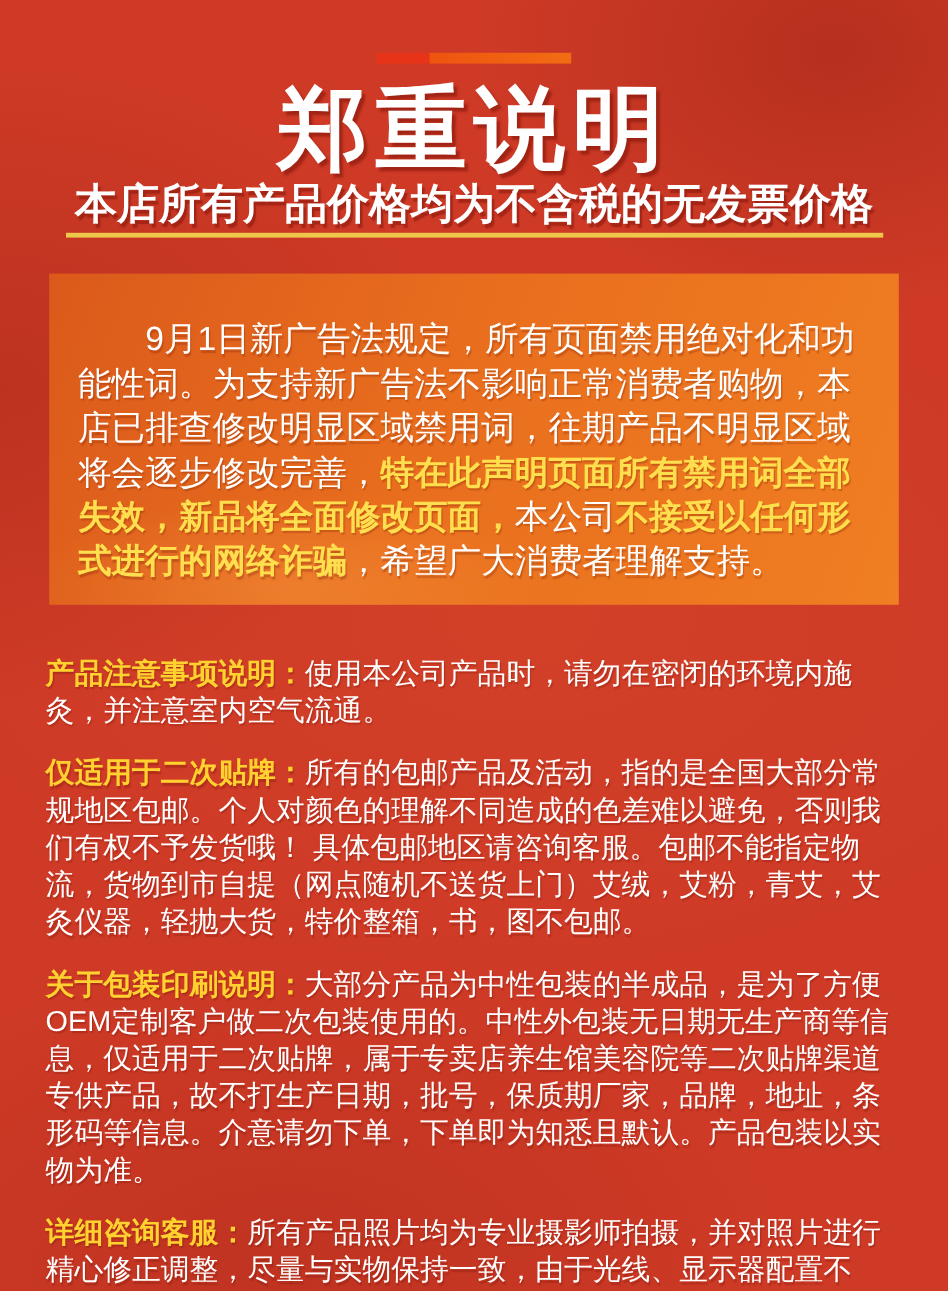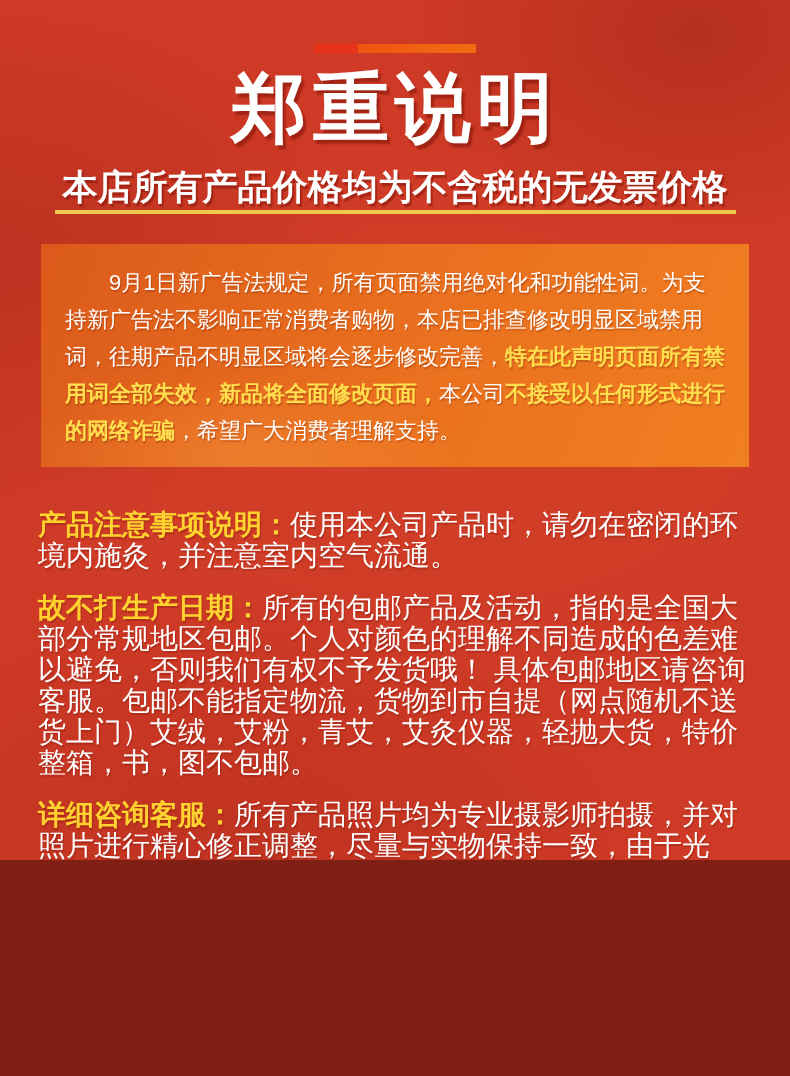--- a/index.html
+++ b/index.html
@@ -2,21 +2,21 @@
 <html><head>
 <meta charset="utf-8">
 <style>
   * { margin: 0; padding: 0; box-sizing: border-box; }
   html, body { background: #802015; }
   body { font-family: "Liberation Sans", "DejaVu Sans", sans-serif; }
 
   .page {
     position: relative;
     width: 790px;
-    height: 860px;
+    height: 1076px;
     margin: 0 auto;
     overflow: hidden;
     color: #ffffff;
     background:
       radial-gradient(ellipse 420px 300px at 88% 4%, rgba(120,20,8,0.28), transparent 70%),
       radial-gradient(ellipse 520px 380px at 0% 30%, rgba(125,22,10,0.22), transparent 70%),
       radial-gradient(ellipse 700px 420px at 55% 48%, rgba(255,120,60,0.10), transparent 70%),
       radial-gradient(ellipse 600px 400px at 30% 100%, rgba(130,24,10,0.20), transparent 70%),
       #ce3a26;
     padding: 44px 38px 0 38px;
@@ -42,21 +42,21 @@
     margin-top: 12px;
     text-align: center;
     font-size: 76px;
     line-height: 1.12;
     font-weight: bold;
     letter-spacing: 6px;
     color: #ffffff;
     text-shadow: 3px 4px 2px rgba(125,18,8,0.55);
   }
 
-  .headline { margin-top: 16px; text-align: center; }
+  .headline { text-align: center; }
   .headline-line {
     display: inline-block;
     font-size: 35px;
     font-weight: bold;
     color: #ffffff;
     text-shadow: 2px 3px 1px rgba(125,18,8,0.5);
     border-bottom: 4px solid #eec84b;
     padding: 0 8px 2px 8px;
     line-height: 1.2;
   }
@@ -66,34 +66,35 @@
   }
 
   .notice-box {
     margin: 30px 3px 0 3px;
     background:
       radial-gradient(ellipse 340px 120px at 28% 95%, rgba(255,170,80,0.30), transparent 65%),
       linear-gradient(112deg, #db5a1b 0%, #e96f1e 48%, #f07e22 100%);
     padding: 20px 24px 18px 24px;
   }
   .notice-text {
-    font-size: 22px;
+    font-size: 28px;
     line-height: 37px;
     text-indent: 2em;
     color: #ffffff;
     text-shadow: 1px 2px 1px rgba(120,30,5,0.30);
+    margin-top: 16px;
   }
   .notice-text .seg.yb {
     color: #ffdf4d;
     font-weight: bold;
   }
 
   .sections { margin-top: 42px; }
   .para {
-    font-size: 28px;
+    font-size: 24px;
     line-height: 31px;
     color: #ffffff;
     text-shadow: 1px 2px 1px rgba(115,20,8,0.32);
   }
   .para + .para { margin-top: 21px; }
   .para .para-label {
     color: #ffd22f;
     font-weight: bold;
   }
 </style>
@@ -115,20 +116,21 @@
   </div>
 
   <div class="notice-box">
     <p class="notice-text"><span class="seg w">9月1日新广告法规定，所有页面禁用绝对化和功能性词。为支持新广告法不影响正常消费者购物，本店已排查修改明显区域禁用词，往期产品不明显区域将会逐步修改完善，</span><span class="seg yb">特在此声明页面所有禁用词全部失效，新品将全面修改页面，</span><span class="seg w">本公司</span><span class="seg yb">不接受以任何形式进行的网络诈骗</span><span class="seg w">，希望广大消费者理解支持。</span></p>
   </div>
 
   <div class="sections">
 
     <p class="para"><span class="para-label">产品注意事项说明：</span><span class="para-text">使用本公司产品时，请勿在密闭的环境内施灸，并注意室内空气流通。</span></p>
 
-    <p class="para"><span class="para-label">故不打生产日期：</span><span class="para-text">所有的包邮产品及活动，指的是全国大部分常规地区包邮。个人对颜色的理解不同造成的色差难以避免，否则我们有权不予发货哦！ 具体包邮地区请咨询客服。包邮不能指定物流，货物到市自提（网点随机不送货上门）艾绒，艾粉，青艾，艾灸仪器，轻抛大货，特价整箱，书，图不包邮。</span></p>
+    <p class="para"><span class="para-label">仅适用于二次贴牌：</span><span class="para-text">所有的包邮产品及活动，指的是全国大部分常规地区包邮。个人对颜色的理解不同造成的色差难以避免，否则我们有权不予发货哦！ 具体包邮地区请咨询客服。包邮不能指定物流，货物到市自提（网点随机不送货上门）艾绒，艾粉，青艾，艾灸仪器，轻抛大货，特价整箱，书，图不包邮。</span></p>
 
+    <p class="para"><span class="para-label">关于包装印刷说明：</span><span class="para-text">大部分产品为中性包装的半成品，是为了方便OEM定制客户做二次包装使用的。中性外包装无日期无生产商等信息，仅适用于二次贴牌，属于专卖店养生馆美容院等二次贴牌渠道专供产品，故不打生产日期，批号，保质期厂家，品牌，地址，条形码等信息。介意请勿下单，下单即为知悉且默认。产品包装以实物为准。</span></p>
 
     <p class="para"><span class="para-label">详细咨询客服：</span><span class="para-text">所有产品照片均为专业摄影师拍摄，并对照片进行精心修正调整，尽量与实物保持一致，由于光线、显示器配置不同，个人对颜色的理解不同造成的色差难以避免，这类问题不属于产品质量问题。</span></p>
 
   </div>
 
 </div>
 
 </body></html>

